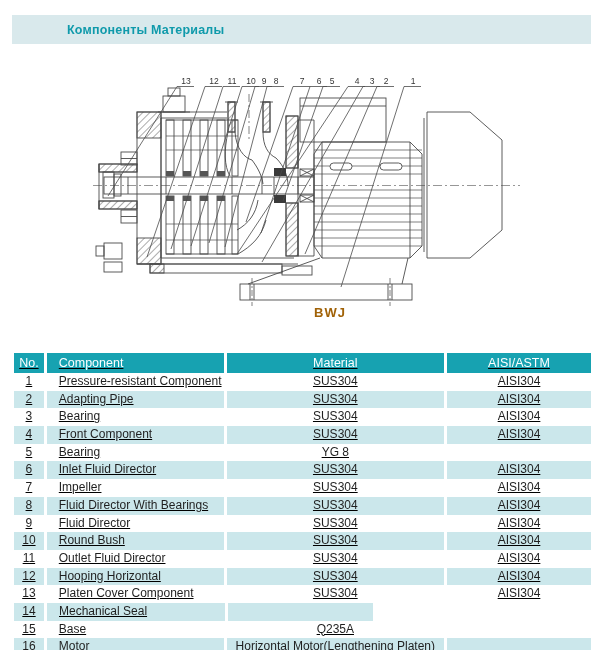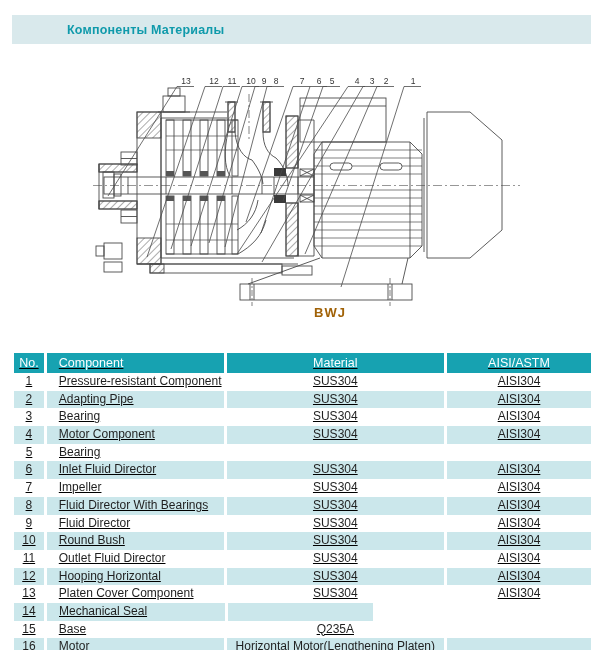--- a/index.html
+++ b/index.html
@@ -284,27 +284,28 @@
         <div class="cell c3">AISI304</div>
       </div>
       <div class="t-row">
         <div class="cell c0">3</div>
         <div class="cell c1">Bearing</div>
         <div class="cell c2">SUS304</div>
         <div class="cell c3">AISI304</div>
       </div>
       <div class="t-row shaded">
         <div class="cell c0">4</div>
-        <div class="cell c1">Motor Component</div>
+        <div class="cell c1">Front Component</div>
         <div class="cell c2">SUS304</div>
         <div class="cell c3">AISI304</div>
       </div>
       <div class="t-row">
         <div class="cell c0">5</div>
         <div class="cell c1">Bearing</div>
+        <div class="cell c2">YG 8</div>
         <div class="cell c3"></div>
       </div>
       <div class="t-row shaded">
         <div class="cell c0">6</div>
         <div class="cell c1">Inlet Fluid Director</div>
         <div class="cell c2">SUS304</div>
         <div class="cell c3">AISI304</div>
       </div>
       <div class="t-row">
         <div class="cell c0">7</div>

